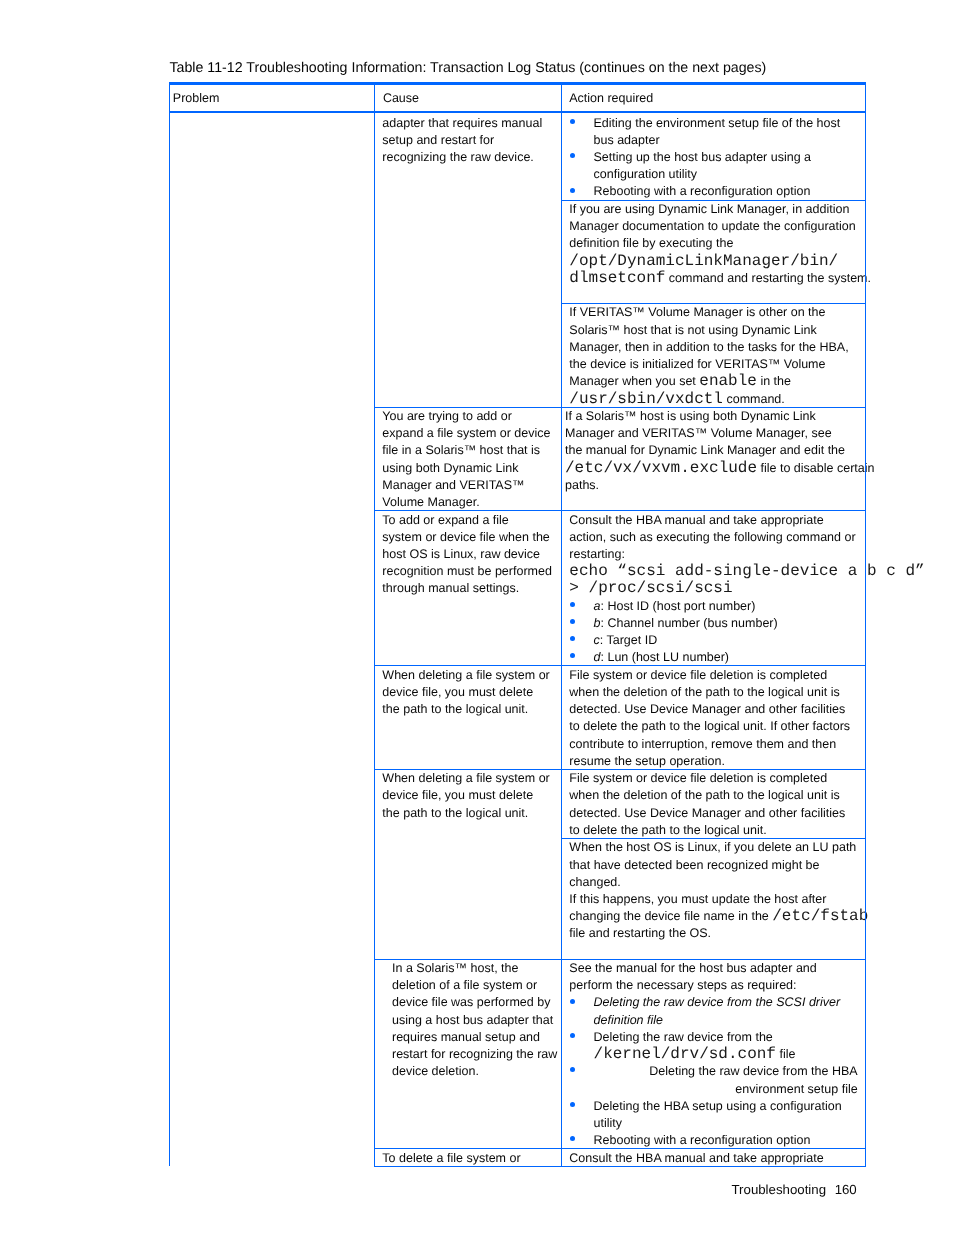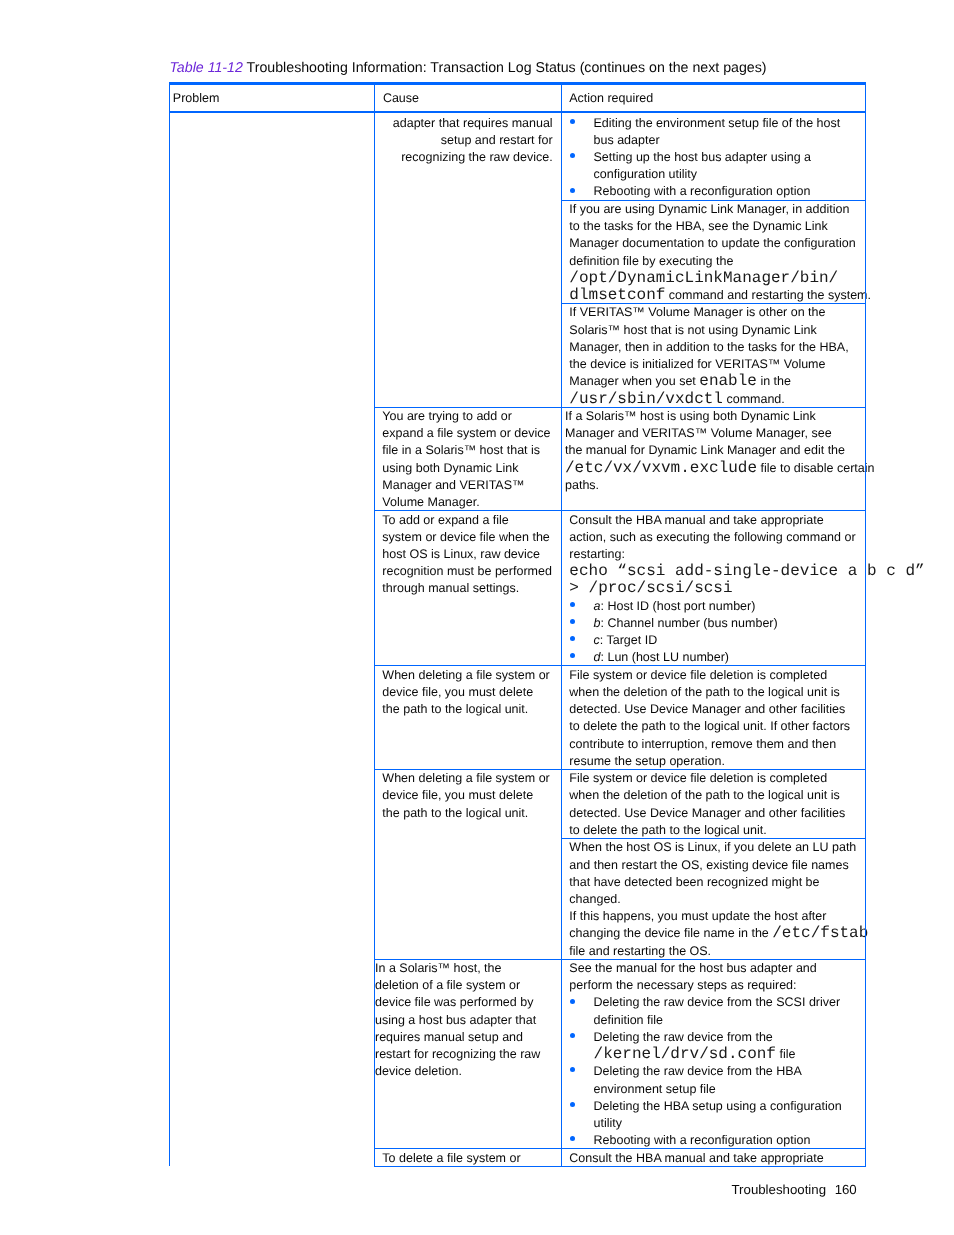--- a/index.html
+++ b/index.html
@@ -11,21 +11,21 @@
     -webkit-font-smoothing:antialiased;
     text-rendering:geometricPrecision;
   }
   .page { position:relative; width:954px; height:1235px; overflow:hidden; background:#fff; }
 
   
   .caption {
     position:absolute; left:169.5px; top:60px;
     font-size:14.2px; line-height:17px; white-space:pre;
   }
-  .caption .cap-num { color:#6d28d9;font-style:italic; }
+  .caption .cap-num { color:#000000; }
 
   
   .rule { position:absolute; background:#0066ff; }
 
   
   .blk { position:absolute; font-size:12.5px; line-height:17.218px; }
   .ln  { white-space:pre; }
   .mono { font-family:"Liberation Mono", monospace; font-size:16px; color:#1a1a1a; }
   .ital { font-style:italic; }
 
@@ -44,21 +44,21 @@
 <body>
 
 <div class="page">
 
   <div class="caption"><span class="cap-num">Table 11-12</span><span class="cap-gap"> </span><span>Troubleshooting Information: Transaction Log Status (continues on the next pages)</span></div>
 
   <div id="table-root">
       <div class="hdr" style="left: 172.8px; top: 89.6px;">Problem</div>
       <div class="hdr" style="left: 382.9px; top: 89.6px;">Cause</div>
       <div class="hdr" style="left: 569.2px; top: 89.6px;">Action required</div>
-      <div class="blk" style="left: 382.35px; top: 114.6px; width: 170.3px; text-align: right;">
+      <div class="blk" style="left: 382.35px; top: 114.6px; width: 170.3px;">
         <div>
           <div class="ln"><span>adapter that requires manual</span></div>
           <div class="ln"><span>setup and restart for</span></div>
           <div class="ln"><span>recognizing the raw device.</span></div>
         </div>
       </div>
       <div class="blk" style="left: 569.35px; top: 114.6px; width: 288.3px;">
         <div>
           <div class="bullet-item" style="margin-left: 24.2px;">
             <span class="dot"></span>
@@ -72,21 +72,20 @@
           </div>
           <div class="bullet-item" style="margin-left: 24.2px;">
             <span class="dot"></span>
             <div class="ln"><span>Rebooting with a reconfiguration option</span></div>
           </div>
         </div>
       </div>
       <div class="blk" style="left: 569.35px; top: 200.912px; width: 288.3px;">
         <div>
           <div class="ln"><span>If you are using Dynamic Link Manager, in addition</span></div>
-          <div class="ln"><span>to the tasks for the HBA, see the Dynamic Link</span></div>
           <div class="ln"><span>Manager documentation to update the configuration</span></div>
           <div class="ln"><span>definition file by executing the</span></div>
           <div class="ln"><span class="mono">/opt/DynamicLinkManager/bin/</span></div>
           <div class="ln"><span class="mono">dlmsetconf</span><span> command and restarting the system.</span></div>
         </div>
       </div>
       <div class="blk" style="left: 569.35px; top: 304.442px; width: 288.3px;">
         <div>
           <div class="ln"><span>If VERITAS™ Volume Manager is other on the</span></div>
           <div class="ln"><span>Solaris™ host that is not using Dynamic Link</span></div>
@@ -179,56 +178,55 @@
         <div>
           <div class="ln"><span>File system or device file deletion is completed</span></div>
           <div class="ln"><span>when the deletion of the path to the logical unit is</span></div>
           <div class="ln"><span>detected. Use Device Manager and other facilities</span></div>
           <div class="ln"><span>to delete the path to the logical unit.</span></div>
         </div>
       </div>
       <div class="blk" style="left: 569.35px; top: 839.31px; width: 288.3px;">
         <div>
           <div class="ln"><span>When the host OS is Linux, if you delete an LU path</span></div>
-          <div class="ln"><span>and then restart the OS, existing device file names</span></div>
           <div class="ln"><span>that have detected been recognized might be</span></div>
           <div class="ln"><span>changed.</span></div>
           <div class="ln"><span>If this happens, you must update the host after</span></div>
           <div class="ln"><span>changing the device file name in the </span><span class="mono">/etc/fstab</span></div>
           <div class="ln"><span>file and restarting the OS.</span></div>
         </div>
       </div>
-      <div class="blk" style="left: 375px; top: 960.058px; width: 170.3px;">
+      <div class="blk" style="left: 392px; top: 960.058px; width: 170.3px;">
         <div>
           <div class="ln"><span>In a Solaris™ host, the</span></div>
           <div class="ln"><span>deletion of a file system or</span></div>
           <div class="ln"><span>device file was performed by</span></div>
           <div class="ln"><span>using a host bus adapter that</span></div>
           <div class="ln"><span>requires manual setup and</span></div>
           <div class="ln"><span>restart for recognizing the raw</span></div>
           <div class="ln"><span>device deletion.</span></div>
         </div>
       </div>
       <div class="blk" style="left: 569.35px; top: 960.058px; width: 288.3px;">
         <div>
           <div class="ln"><span>See the manual for the host bus adapter and</span></div>
           <div class="ln"><span>perform the necessary steps as required:</span></div>
         </div>
         <div>
-          <div class="bullet-item" style="margin-left: 24.2px;">
+          <div class="bullet-item" style="margin-left: 24.2px; font-style: italic;">
             <span class="dot"></span>
             <div class="ln"><span>Deleting the raw device from the SCSI driver</span></div>
             <div class="ln"><span>definition file</span></div>
           </div>
           <div class="bullet-item" style="margin-left: 24.2px;">
             <span class="dot"></span>
             <div class="ln"><span>Deleting the raw device from the</span></div>
             <div class="ln"><span class="mono">/kernel/drv/sd.conf</span><span> file</span></div>
           </div>
-          <div class="bullet-item" style="margin-left: 24.2px;">
+          <div class="bullet-item" style="margin-left: 24.2px; text-align: right;">
             <span class="dot"></span>
             <div class="ln"><span>Deleting the raw device from the HBA</span></div>
             <div class="ln"><span>environment setup file</span></div>
           </div>
           <div class="bullet-item" style="margin-left: 24.2px;">
             <span class="dot"></span>
             <div class="ln"><span>Deleting the HBA setup using a configuration</span></div>
             <div class="ln"><span>utility</span></div>
           </div>
           <div class="bullet-item" style="margin-left: 24.2px;">

